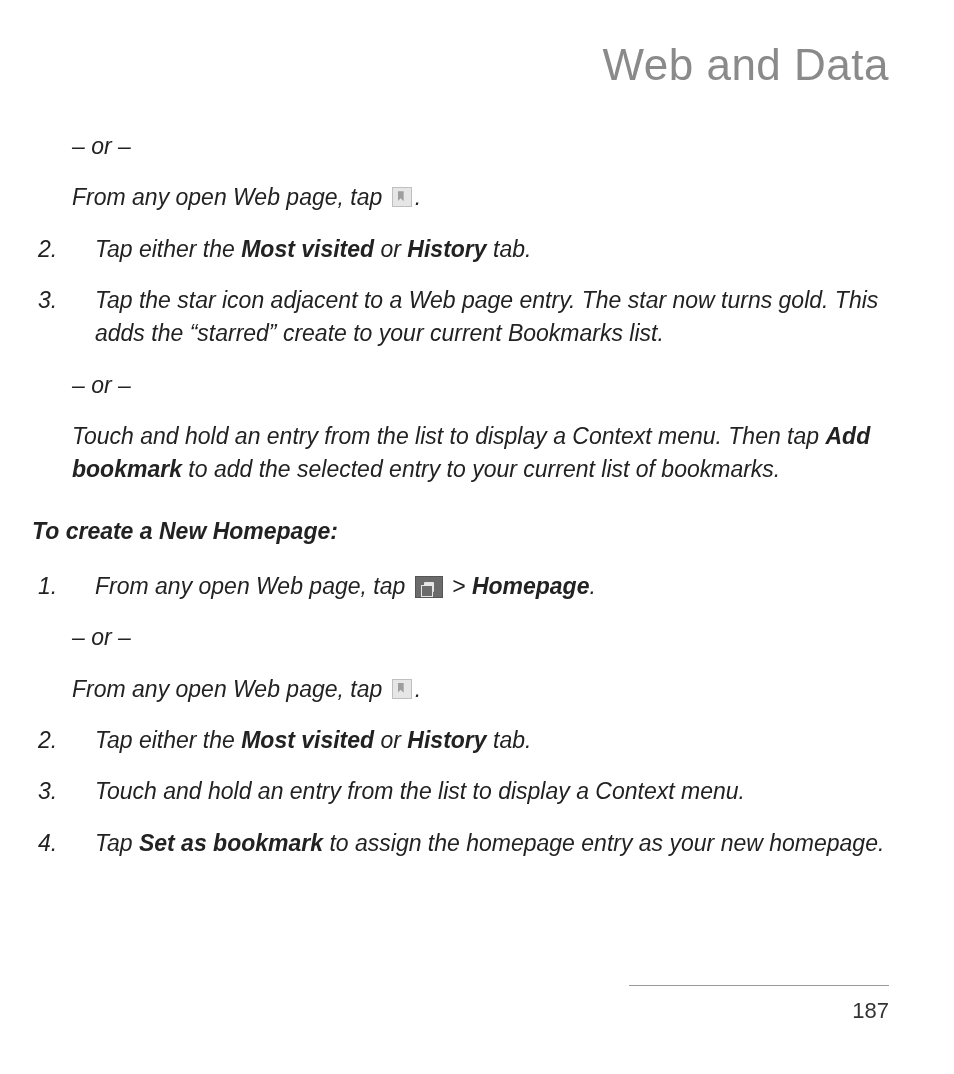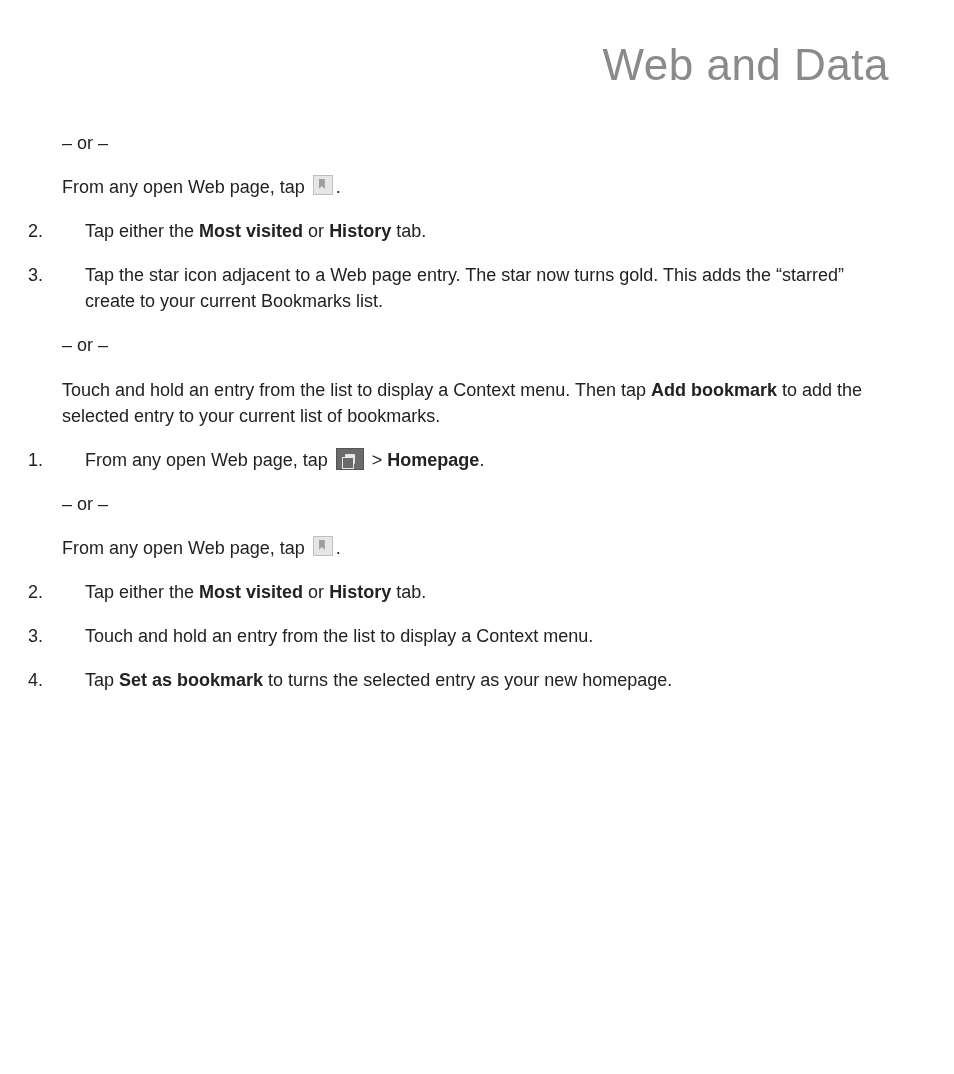--- a/index.html
+++ b/index.html
@@ -10,34 +10,35 @@
     background: #ffffff;
     font-family: "Helvetica Neue", Helvetica, Arial, sans-serif;
     color: #222222;
     font-weight: 300;
   }
   .page {
     position: relative;
     width: 954px;
     height: 1074px;
     box-sizing: border-box;
-    padding: 40px 65px 0 22px;
+    padding: 40px 65px 0 32px;
   }
   .page-title {
     font-size: 44px;
     font-weight: 300;
     color: #8a8a8a;
     text-align: right;
     margin: 0 0 40px 0;
     letter-spacing: 0.5px;
     font-stretch: semi-condensed;
   }
   .body {
-    font-size: 18px;
+    font-size: 23px;
     line-height: 1.45;
+    font-style: italic;
   }
   .step {
     display: flex;
     margin: 0 0 18px 0;
   }
   .step .num {
     width: 30px;
     flex: 0 0 30px;
     text-align: left;
     padding-left: 6px;
@@ -149,20 +150,21 @@
       <div class="num">3.</div>
       <div class="txt">Tap the star icon adjacent to a Web page entry. The star now turns gold. This adds the “starred” create to your current Bookmarks list.</div>
     </div>
 
     <div class="or">– or –</div>
 
     <div class="sub">
       <span>Touch and hold an entry from the list to display a Context menu. Then tap </span><span class="bold">Add bookmark</span><span> to add the selected entry to your current list of bookmarks.</span>
     </div>
 
+    <div class="section-head">To create a New Homepage:</div>
 
     <div class="step">
       <div class="num">1.</div>
       <div class="txt">
         <span>From any open Web page, tap </span><span class="icon menu"></span><span>  &gt; </span><span class="bold">Homepage</span><span>.</span>
       </div>
     </div>
 
     <div class="or">– or –</div>
 
@@ -178,20 +180,24 @@
     </div>
 
     <div class="step">
       <div class="num">3.</div>
       <div class="txt">Touch and hold an entry from the list to display a Context menu.</div>
     </div>
 
     <div class="step">
       <div class="num">4.</div>
       <div class="txt">
-        <span>Tap </span><span class="bold">Set as bookmark</span><span> to turns the selected entry as your new homepage.</span>
+        <span>Tap </span><span class="bold">Set as bookmark</span><span> to assign the homepage entry as your new homepage.</span>
       </div>
     </div>
 
   </div>
 
+  <div class="footer">
+    <div class="line"></div>
+    <div class="page-num">187</div>
+  </div>
 
 </div>
 
 </body></html>

